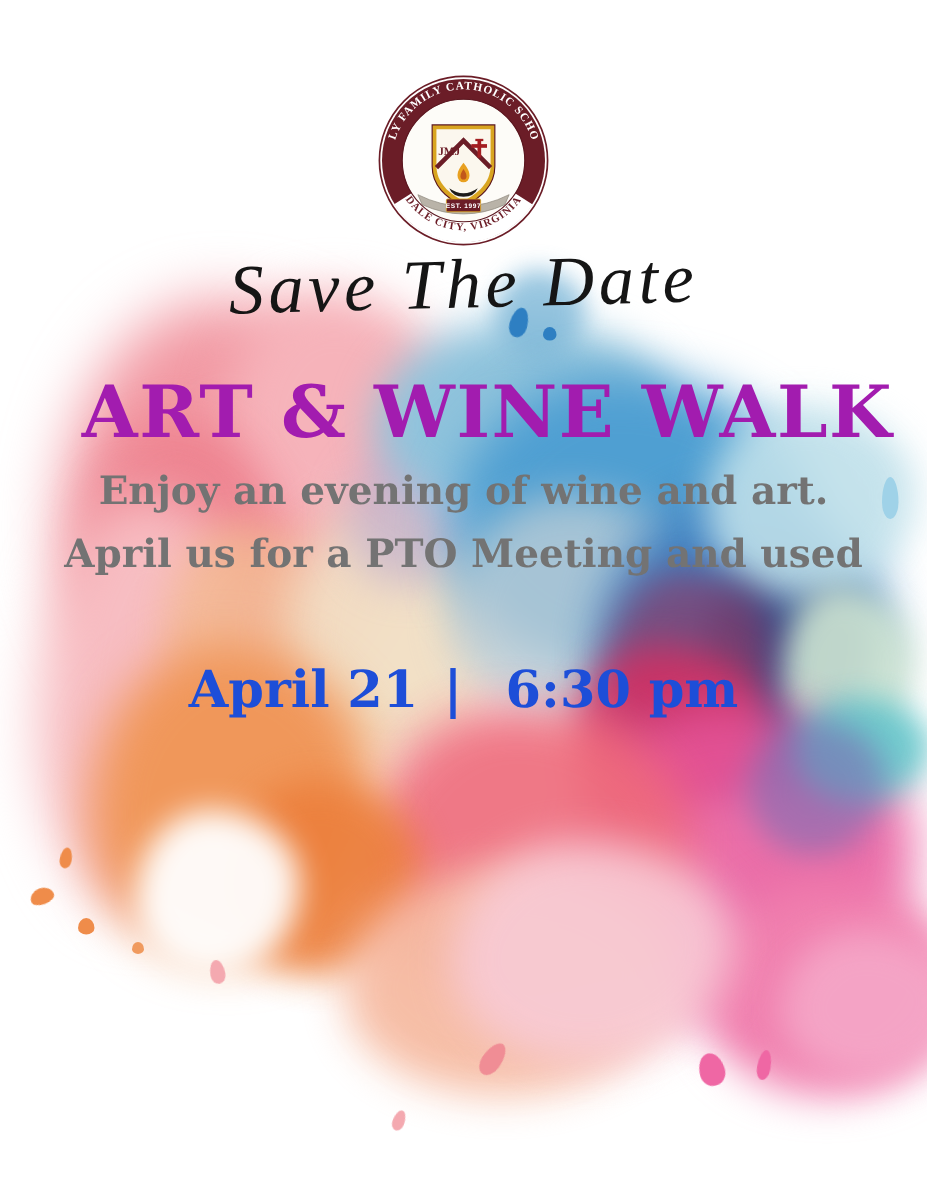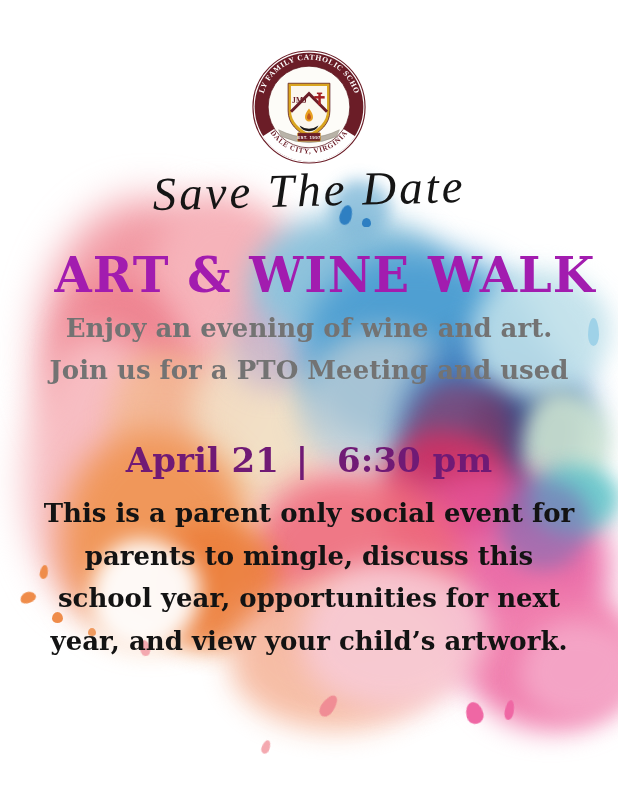--- a/index.html
+++ b/index.html
@@ -21,21 +21,21 @@
     font-family:"Liberation Serif", serif;font-style:italic;font-weight:400;
     font-size:47px;letter-spacing:3px;color:#151515;transform:rotate(-1.5deg);}
 
   .main-title{position:absolute;top:247px;left:16px;width:100%;
     font-weight:700;font-size:48px;letter-spacing:1px;color:#a21caf;}
 
   .intro{position:absolute;top:307px;left:0;width:100%;
     font-weight:700;font-size:26px;line-height:42px;color:#737373;}
 
   .datetime{position:absolute;top:440px;left:0;width:100%;
-    font-weight:700;font-size:34px;color:#701a75;}
+    font-weight:700;font-size:34px;color:#1d4ed8;}
 
   .details{position:absolute;top:492px;left:0;width:100%;
     font-weight:700;font-size:26px;line-height:42.5px;color:#131313;}
 
   .line{display:block;}
 </style>
 </head>
 <body>
 
 <div class="flyer">
@@ -132,26 +132,20 @@
         <text x="60" y="93.4" text-anchor="middle" font-family="Liberation Sans, sans-serif" font-size="4.6" font-weight="bold" fill="#ffffff" letter-spacing="0.4">EST. 1997</text>
       </svg>
     </div>
 
     <div class="script-title">Save The Date</div>
 
     <div class="main-title">ART &amp; WINE WALK</div>
 
     <div class="intro">
       <span class="line">Enjoy an evening of wine and art.</span>
-      <span class="line">Join us for a PTO Meeting and used</span>
+      <span class="line">April us for a PTO Meeting and used</span>
     </div>
 
     <div class="datetime">April 21 |  6:30 pm</div>
 
-    <div class="details">
-      <span class="line">This is a parent only social event for</span>
-      <span class="line">parents to mingle, discuss this</span>
-      <span class="line">school year, opportunities for next</span>
-      <span class="line">year, and view your child’s artwork.</span>
-    </div>
 
   </div>
 </div>
 
 </body></html>

